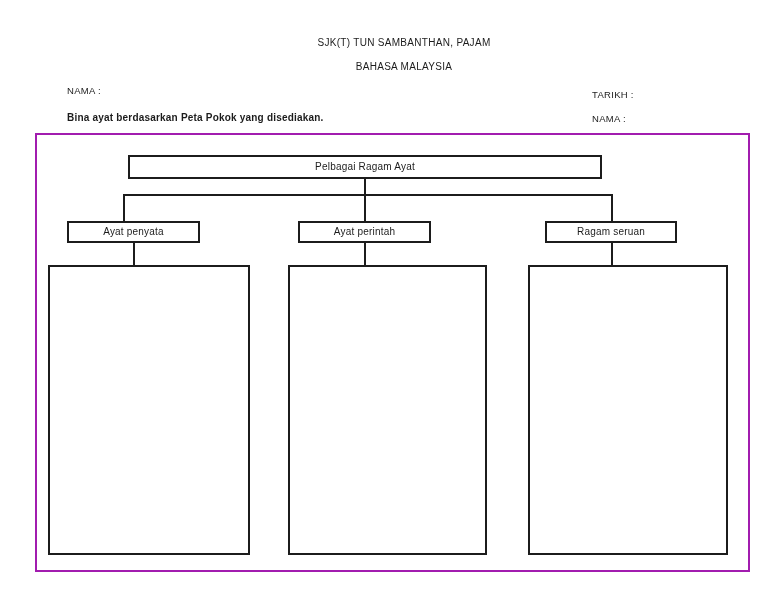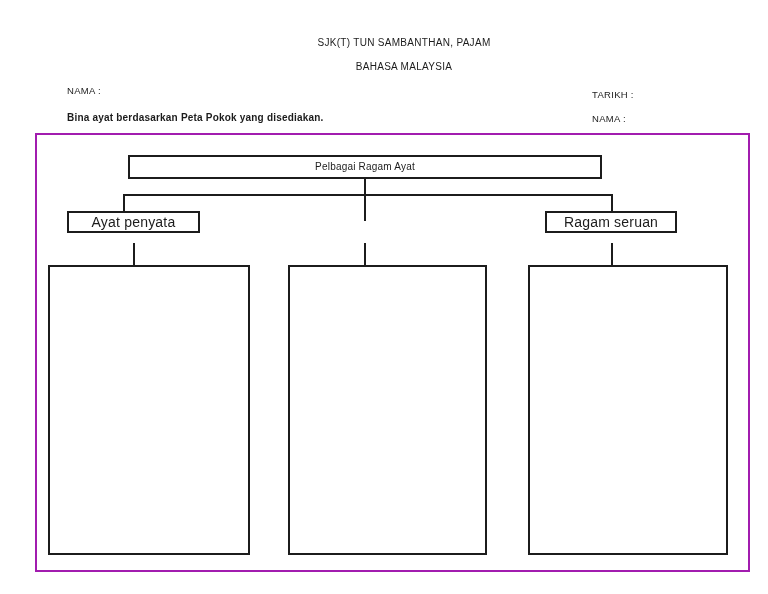--- a/index.html
+++ b/index.html
@@ -80,24 +80,24 @@
     background: #1c1c1c;
   }
   .root-stub  { left: 327px; top: 44px; width: 2px; height: 15px; }
   .hline      { left: 86px;  top: 59px; width: 490px; height: 2px; }
   .drop-0     { left: 86px;  top: 59px; width: 2px; height: 27px; }
   .drop-1     { left: 327px; top: 59px; width: 2px; height: 27px; }
   .drop-2     { left: 574px; top: 59px; width: 2px; height: 27px; }
 
   .branch-box {
     position: absolute;
-    top: 76px; height: 22px;
+    top: 86px; height: 22px;
     border: 2px solid #1c1c1c;
     text-align: center;
-    font-size: 14px;
+    font-size: 10px;
     line-height: 18px;
     letter-spacing: 0.2px;
     background: #ffffff;
   }
   .bb-0 { left: 30px;  width: 133px; }
   .bb-1 { left: 261px; width: 133px; }
   .bb-2 { left: 508px; width: 132px; }
 
   .label-stub { top: 108px; width: 2px; height: 22px; }
   .ls-0 { left: 96px; }
@@ -137,20 +137,21 @@
 
     <div class="root-box">Pelbagai Ragam Ayat</div>
 
     <div class="line root-stub"></div>
     <div class="line hline"></div>
     <div class="line drop-0"></div>
     <div class="line drop-1"></div>
     <div class="line drop-2"></div>
 
     <div class="branch-box bb-0">Ayat penyata</div>
+    <div class="branch-box bb-1">Ayat perintah</div>
     <div class="branch-box bb-2">Ragam seruan</div>
 
     <div class="line label-stub ls-0"></div>
     <div class="line label-stub ls-1"></div>
     <div class="line label-stub ls-2"></div>
 
     <div class="answer-box ab-0"></div>
     <div class="answer-box ab-1"></div>
     <div class="answer-box ab-2"></div>
 

